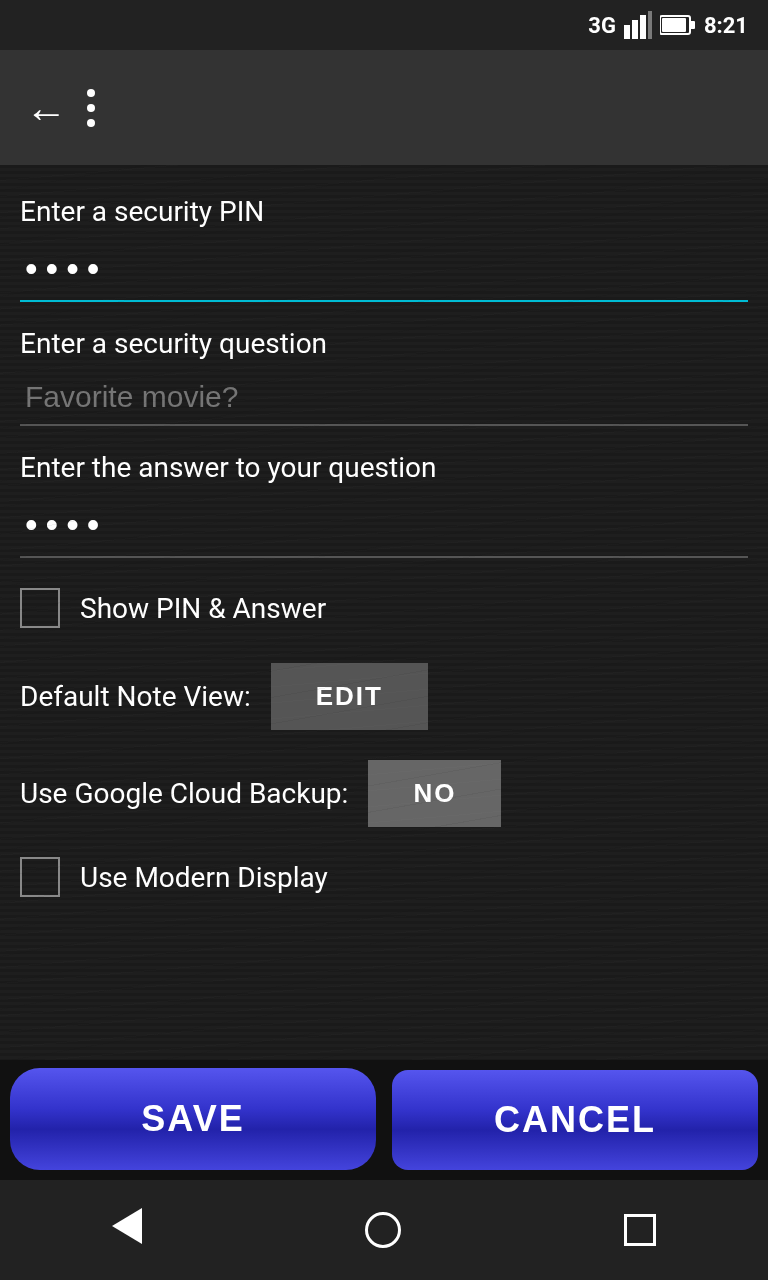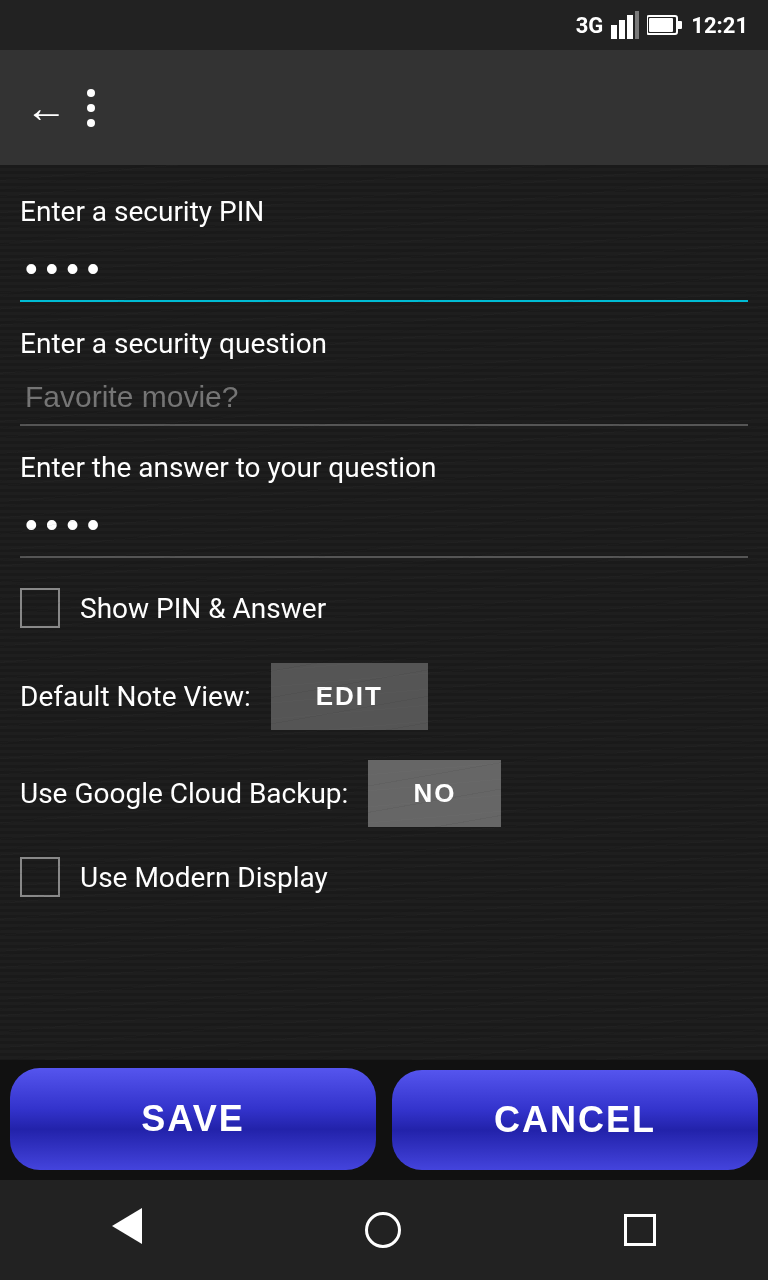--- a/index.html
+++ b/index.html
@@ -221,21 +221,21 @@
       letter-spacing: 2px;
       color: white;
     }
     .btn-save {
       background: linear-gradient(180deg, #5555ee 0%, #3333cc 40%, #2222aa 60%, #4444dd 100%);
       border-radius: 30px;
       margin: 8px 8px 10px 10px;
     }
     .btn-cancel {
       background: linear-gradient(180deg, #5555ee 0%, #3333cc 40%, #2222aa 60%, #4444dd 100%);
-      border-radius: 30px;
+      border-radius: 16px;
       margin: 10px 10px 10px 8px;
     }
 
     
     .nav-icon-back {
       display: inline-block;
       width: 0;
       height: 0;
       border-top: 18px solid transparent;
       border-bottom: 18px solid transparent;
@@ -263,21 +263,21 @@
       <rect x="0" y="14" width="6" height="14" fill="white"></rect>
       <rect x="8" y="9" width="6" height="19" fill="white"></rect>
       <rect x="16" y="4" width="6" height="24" fill="white"></rect>
       <rect x="24" y="0" width="4" height="28" fill="white" opacity="0.4"></rect>
     </svg>
     <svg width="36" height="22" viewBox="0 0 36 22">
       <rect x="0" y="2" width="30" height="18" rx="2" ry="2" fill="none" stroke="white" stroke-width="2"></rect>
       <rect x="30" y="7" width="5" height="8" rx="1" ry="1" fill="white"></rect>
       <rect x="2" y="4" width="24" height="14" rx="1" ry="1" fill="white"></rect>
     </svg>
-    <span class="status-bar-text">12:21</span>
+    <span class="status-bar-text">8:21</span>
   </div>
 </div>
 
 <div class="app-bar">
   <div class="back-arrow">←</div>
   <div style="display:flex;flex-direction:column;gap:7px;cursor:pointer;">
     <div class="more-dot"></div>
     <div class="more-dot"></div>
     <div class="more-dot"></div>
   </div>

